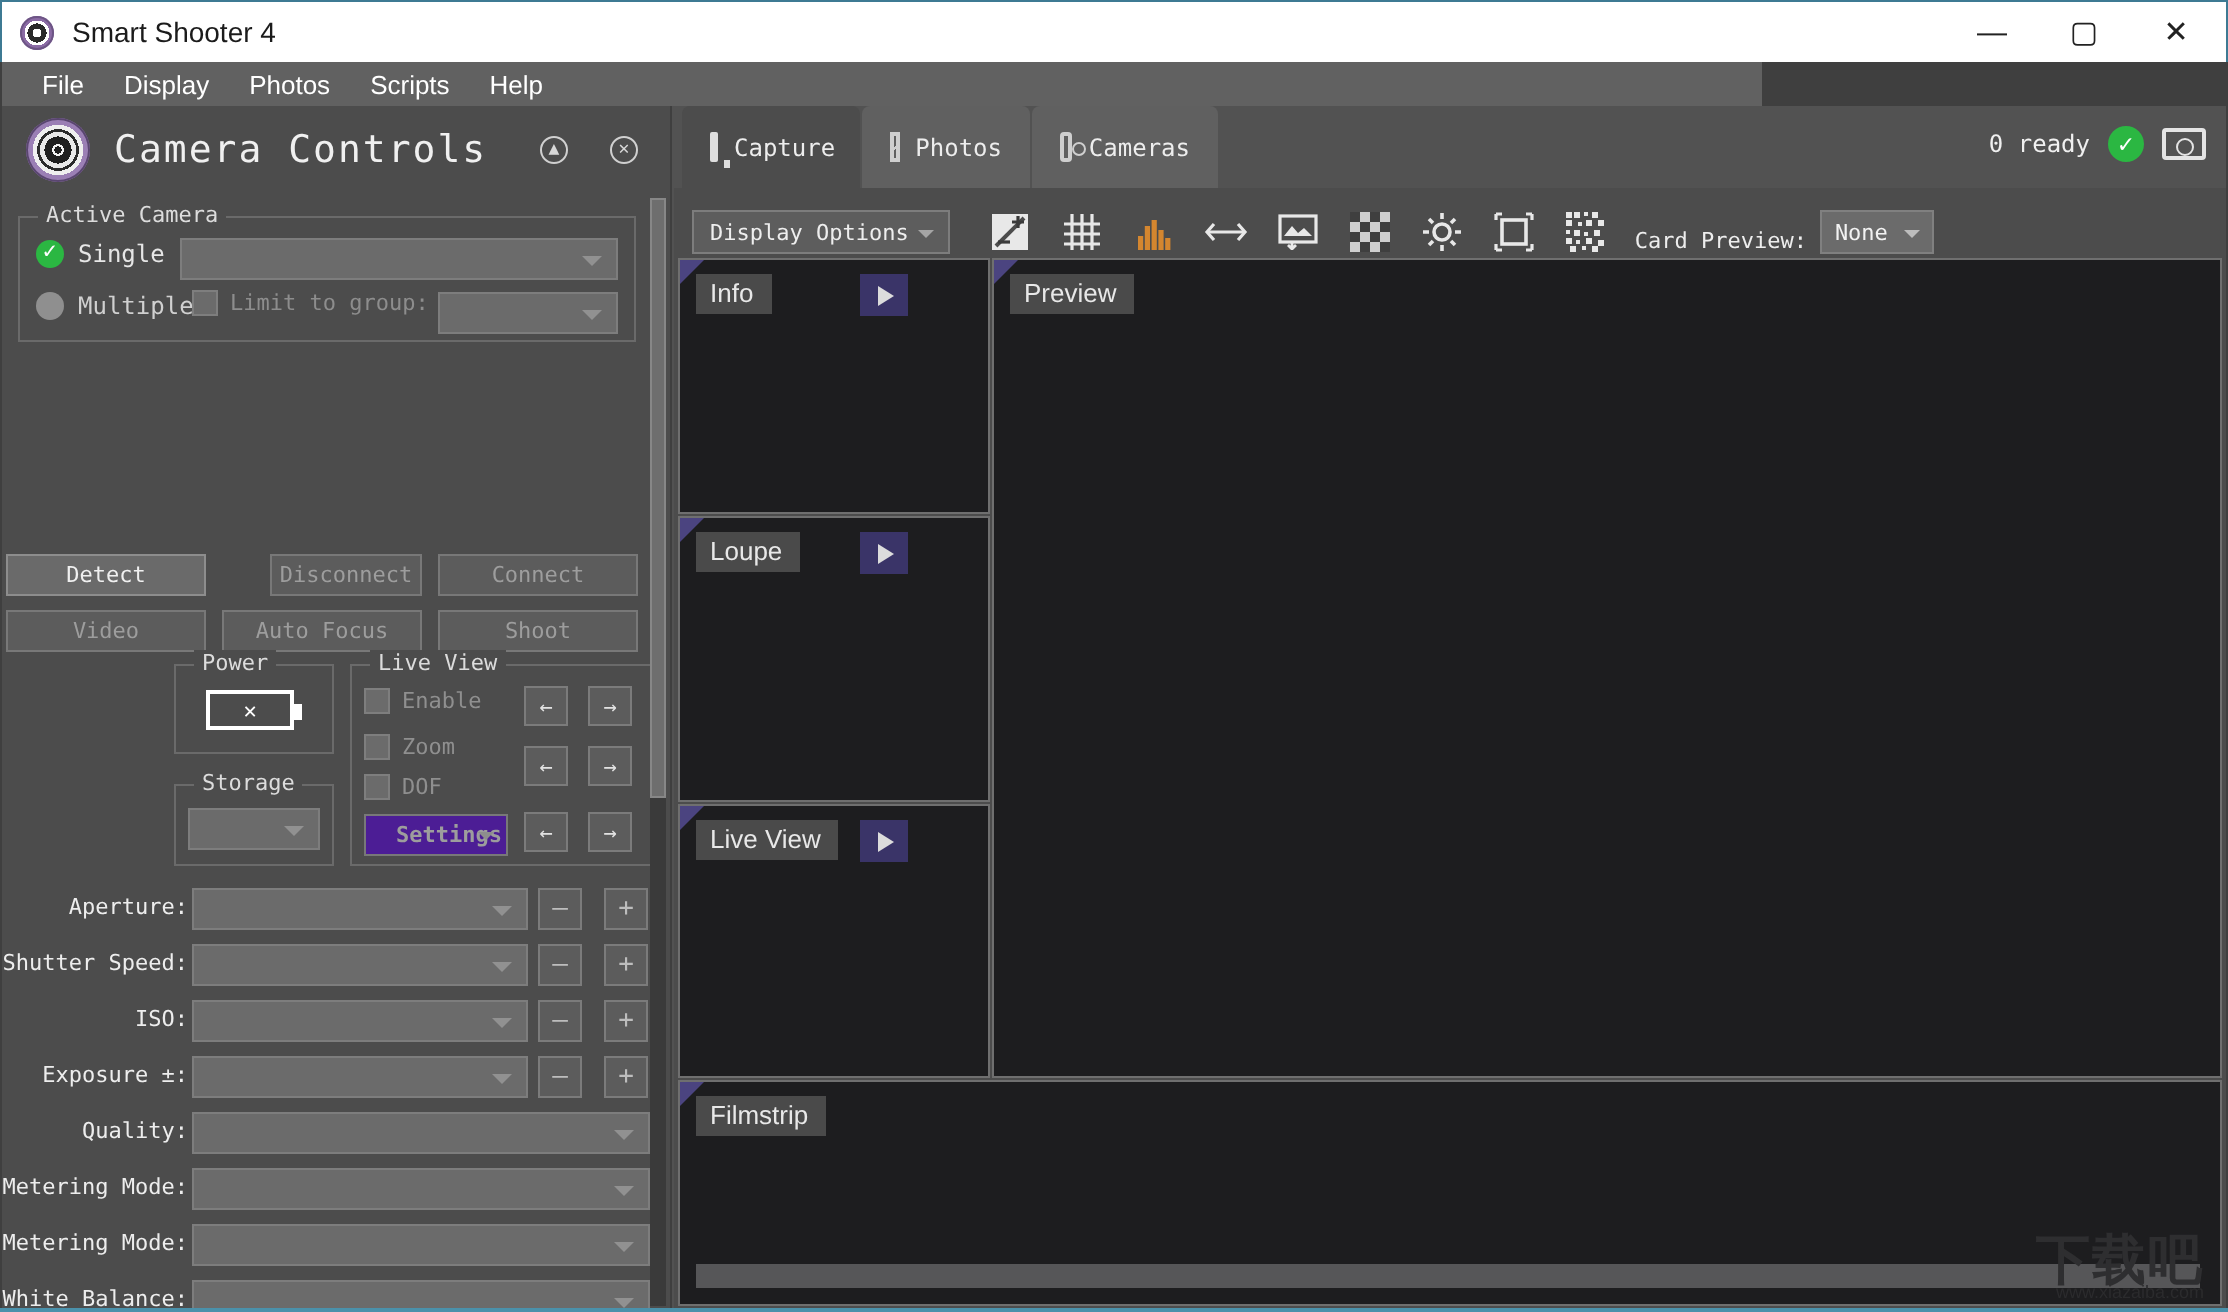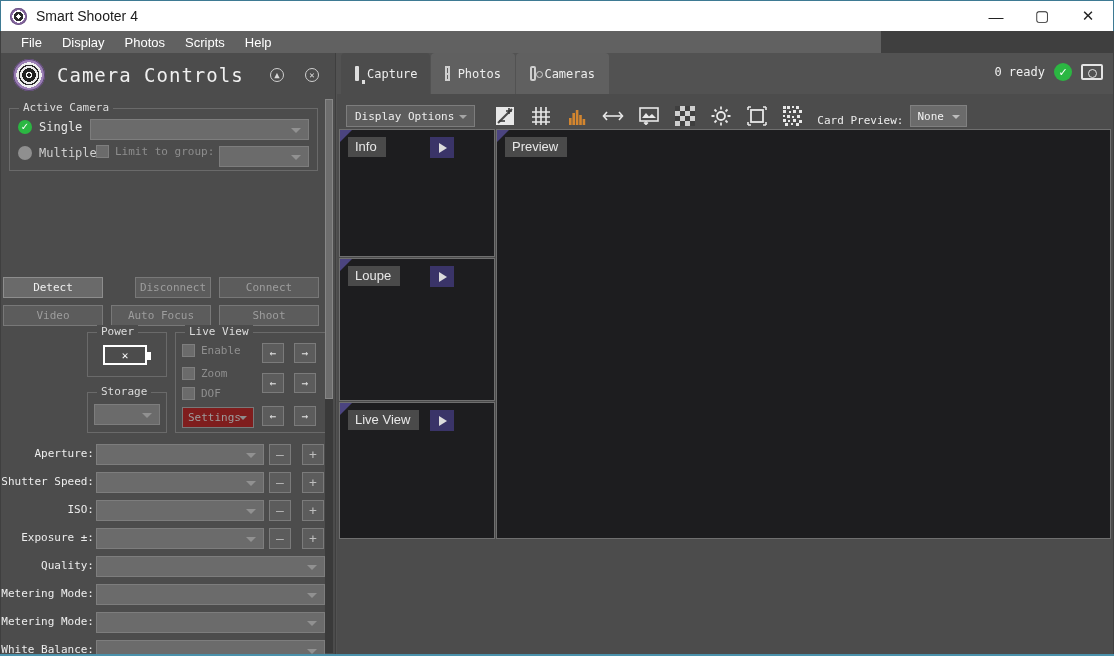--- a/index.html
+++ b/index.html
@@ -177,23 +177,24 @@
 
   .arrowbtn {
     position: absolute; width: 22px; height: 20px;
     background: #5c5c5c; border: 1px solid #7b7b7b;
     display: flex; align-items: center; justify-content: center;
     color: #e2e2e2; font-size: 11px;
   }
 
   .settings-btn {
     position: absolute; left: 6px; top: 74px; width: 72px; height: 21px;
-    background: #7f1d1d; border: 1px solid #787878;
+    background: #4c1d95; border: 1px solid #787878;
     display: flex; align-items: center; font-size: 11px; color: #9d9d9d;
-    padding-left: 5px;
+    padding-left: 15px;
+    font-weight: bold;
   }
   .settings-btn::after {
     content: ""; position: absolute; right: 6px; top: 8px;
     border-left: 4px solid transparent; border-right: 4px solid transparent;
     border-top: 4px solid #8d8d8d;
   }
 
   
   .srow { position: absolute; left: 0; width: 325px; height: 21px; }
   .srow .slabel {
@@ -681,18 +682,27 @@
         <div class="panel-corner"></div>
         <div class="panel-title">Live View</div>
         <div class="play-btn" style="left:90px;"></div>
       </div>
 
       <div class="vpanel" id="panel-preview">
         <div class="panel-corner"></div>
         <div class="panel-title">Preview</div>
       </div>
 
+      <div class="vpanel" id="panel-filmstrip">
+        <div class="panel-corner"></div>
+        <div class="panel-title">Filmstrip</div>
+        <div id="filmstrip-scrollbar">
+          <div id="filmstrip-thumb"></div>
+        </div>
+        <div id="watermark">下载吧</div>
+        <div id="watermark-url">www.xiazaiba.com</div>
+      </div>
 
     </div>
   </div>
 </div>
 
 <div id="bottom-edge"></div>
 
 </body></html>

